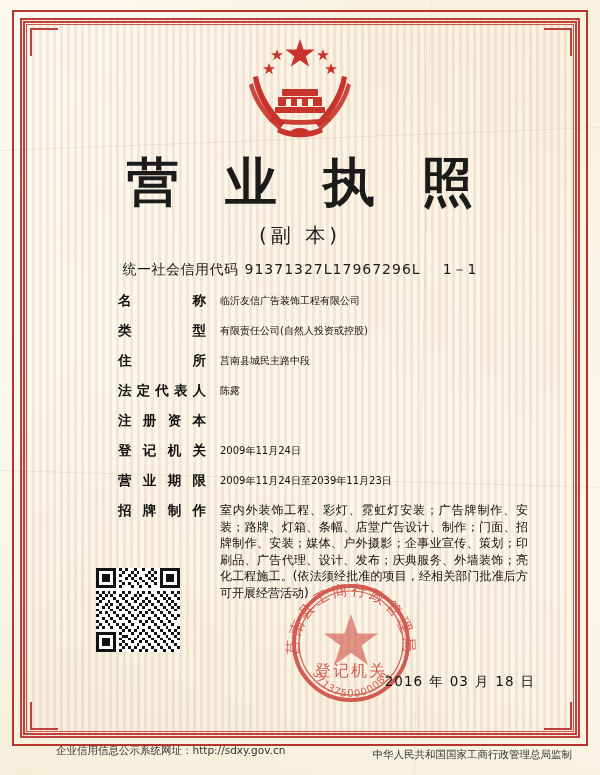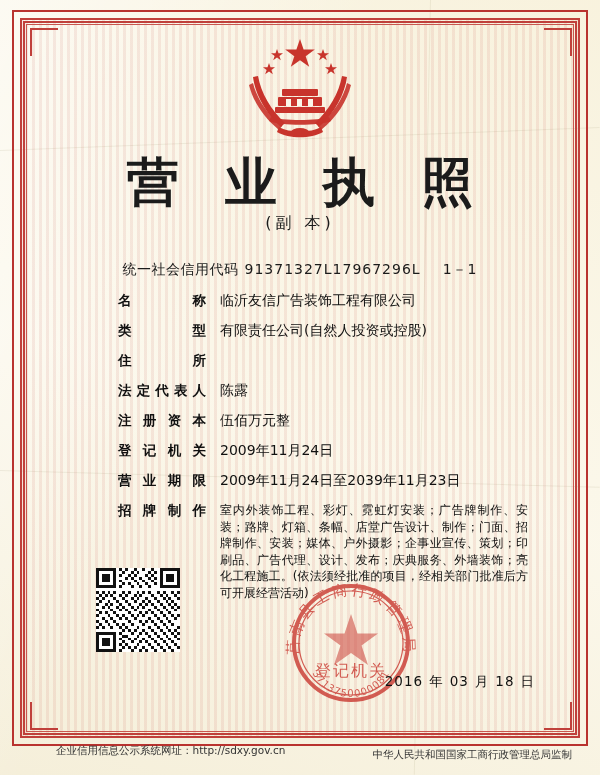--- a/index.html
+++ b/index.html
@@ -87,23 +87,23 @@
     font-size: 52px;
     font-weight: bold;
     letter-spacing: 14px;
     color: #1b1b1b;
     text-indent: 14px;
   }
   #subtitle {
     position: absolute;
     left: 0;
     right: 0;
-    top: 213px;
+    top: 222px;
     text-align: center;
-    font-size: 16px;
+    font-size: 20px;
     letter-spacing: 4px;
     color: #1b1b1b;
   }
   #credit-code {
     position: absolute;
     left: 0;
     right: 0;
     top: 261px;
     text-align: center;
     font-size: 14px;
@@ -133,21 +133,21 @@
     font-weight: bold;
     color: #111;
     text-align: justify;
     text-align-last: justify;
     padding-right: 4px;
     box-sizing: border-box;
     line-height: 17px;
   }
   .row .val {
     flex: 1;
-    font-size: 14px;
+    font-size: 10px;
     color: #111;
     line-height: 17px;
     padding-left: 10px;
   }
   .row.scope .val {
     font-size: 12px;
     line-height: 16.5px;
     text-align: justify;
   }
   
@@ -255,28 +255,28 @@
     <div class="row">
       <div class="lab">名称</div>
       <div class="val">临沂友信广告装饰工程有限公司</div>
     </div>
     <div class="row">
       <div class="lab">类型</div>
       <div class="val">有限责任公司(自然人投资或控股)</div>
     </div>
     <div class="row">
       <div class="lab">住所</div>
+      <div class="val">莒南县城民主路中段</div>
     </div>
     <div class="row">
       <div class="lab">法定代表人</div>
       <div class="val">陈露</div>
     </div>
     <div class="row">
       <div class="lab">注册资本</div>
-      <div class="val">伍佰万元整</div>
     </div>
     <div class="row">
       <div class="lab">登记机关</div>
       <div class="val">2009年11月24日</div>
     </div>
     <div class="row">
       <div class="lab">营业期限</div>
       <div class="val">2009年11月24日至2039年11月23日</div>
     </div>
     <div class="row scope">

